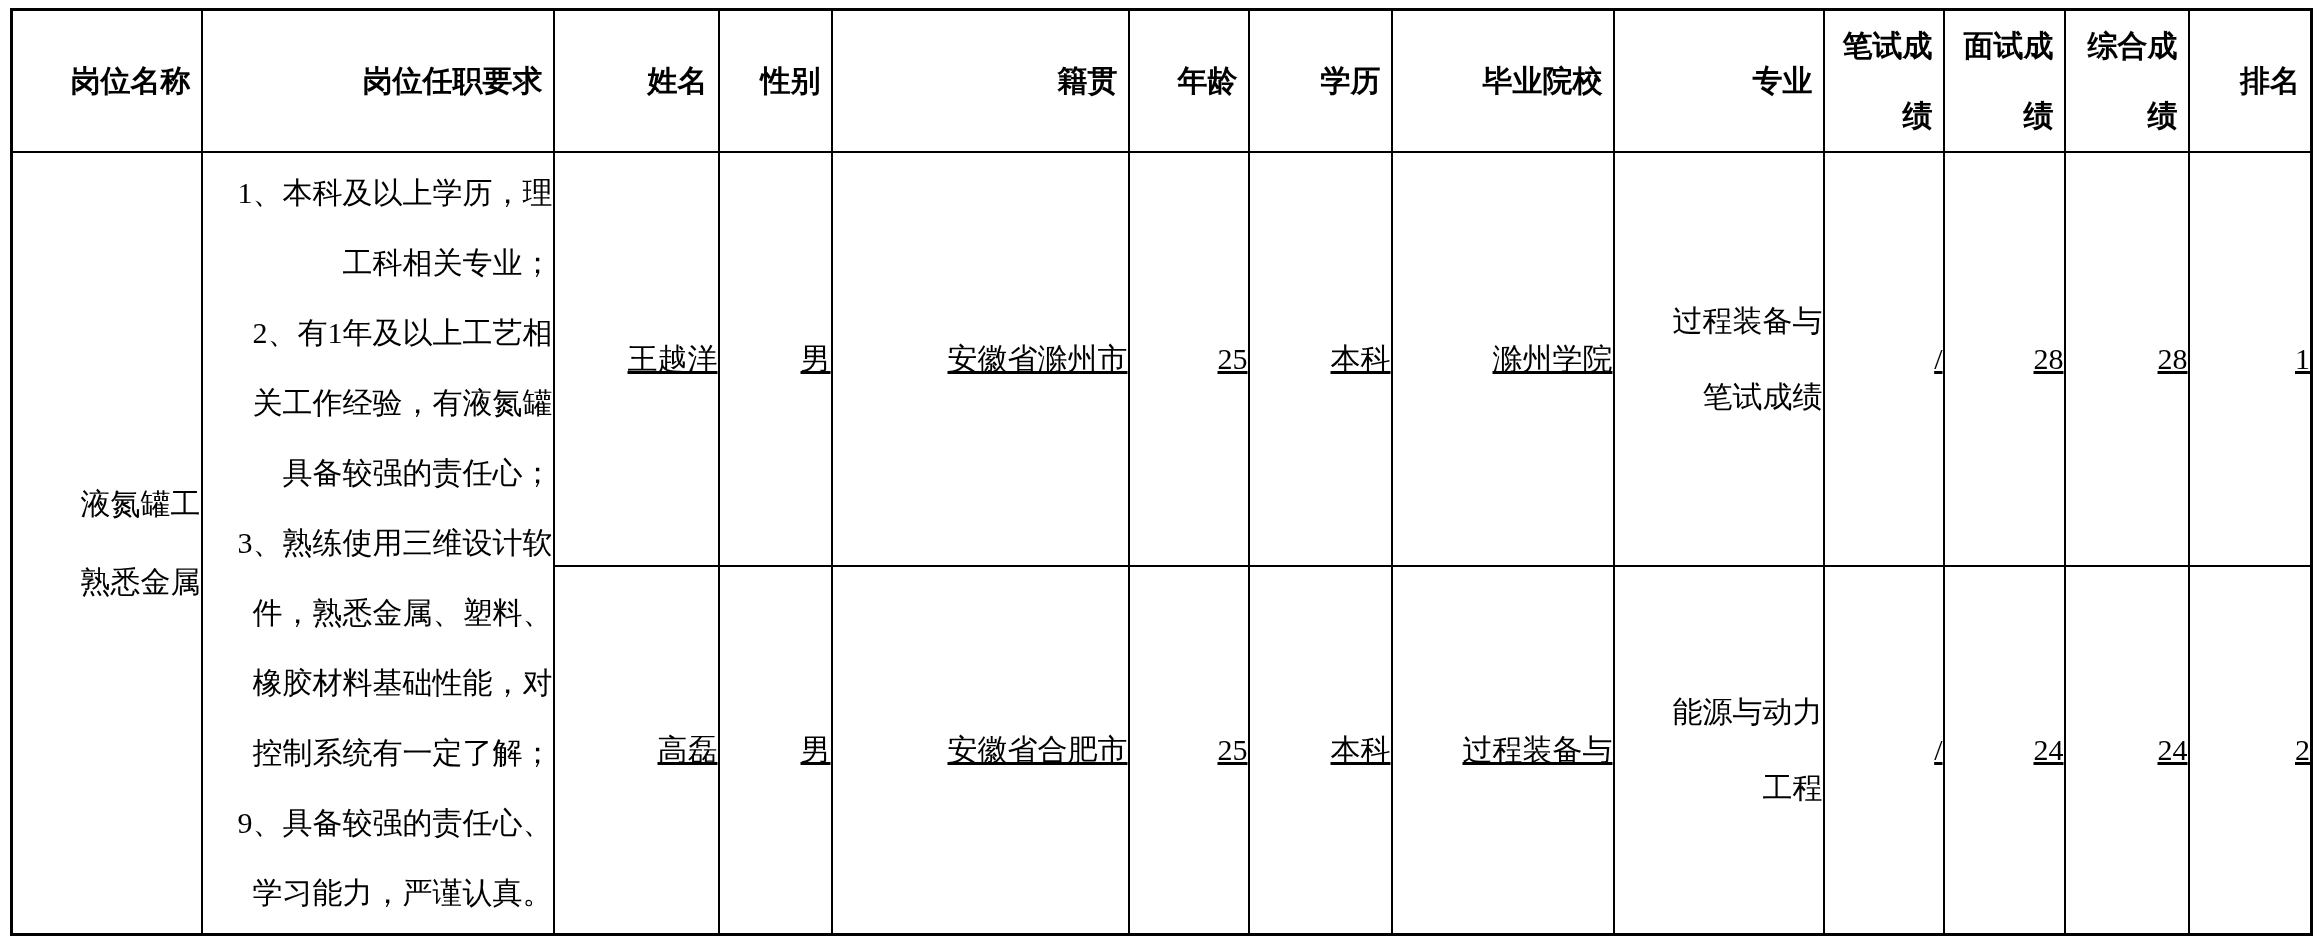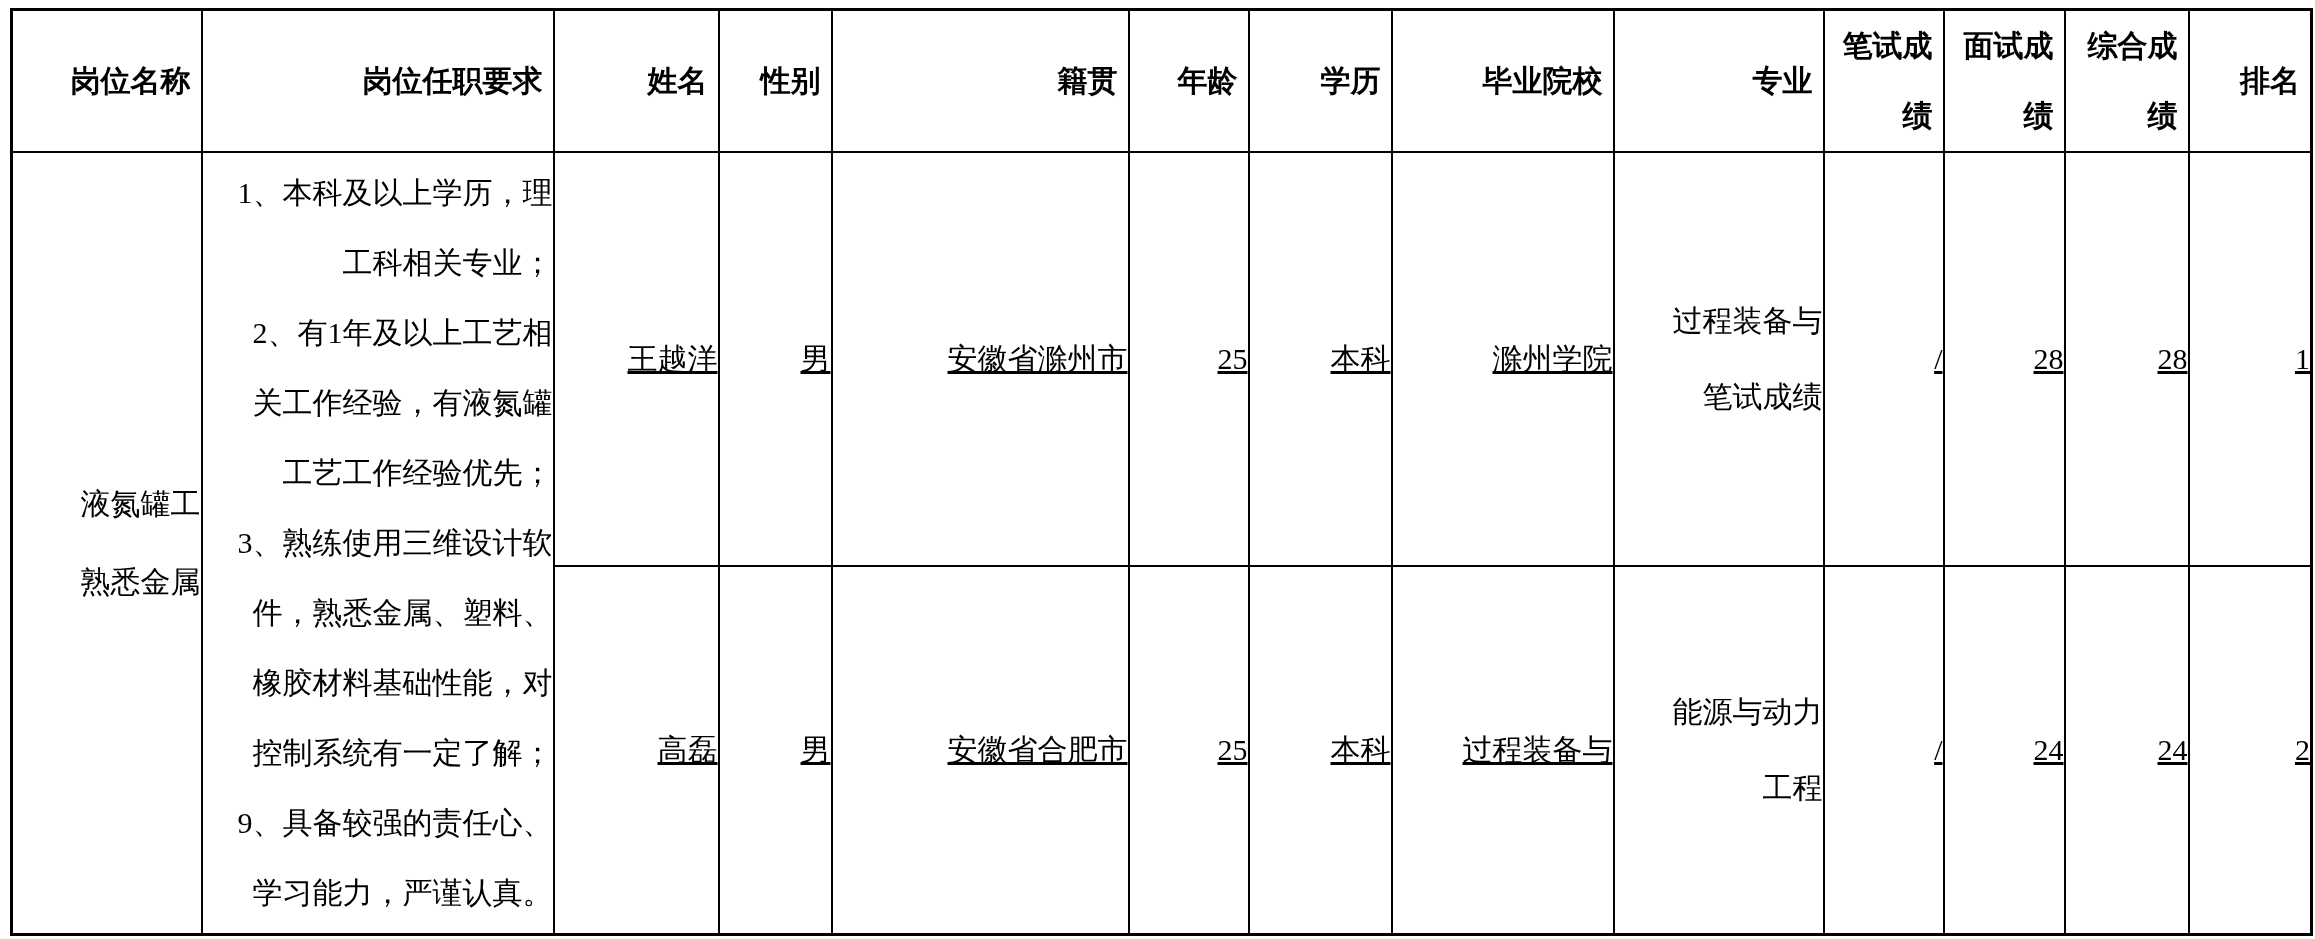--- a/index.html
+++ b/index.html
@@ -99,21 +99,21 @@
       <tr class="data-row-1">
         <td class="job-name-cell" rowspan="2">
             <div class="line">液氮罐工</div>
             <div class="line">熟悉金属</div>
           </td>
         <td class="requirements-cell" rowspan="2">
             <div class="line">1、本科及以上学历，理</div>
             <div class="line">工科相关专业；</div>
             <div class="line">2、有1年及以上工艺相</div>
             <div class="line">关工作经验，有液氮罐</div>
-            <div class="line">工艺工作经验优先；</div>
+            <div class="line">具备较强的责任心；</div>
             <div class="line">3、熟练使用三维设计软</div>
             <div class="line">件，熟悉金属、塑料、</div>
             <div class="line">橡胶材料基础性能，对</div>
             <div class="line">控制系统有一定了解；</div>
             <div class="line">9、具备较强的责任心、</div>
             <div class="line">学习能力，严谨认真。</div>
           </td>
         <td class="plain-cell">王越洋</td>
         <td class="plain-cell">男</td>
         <td class="plain-cell">安徽省滁州市</td>

